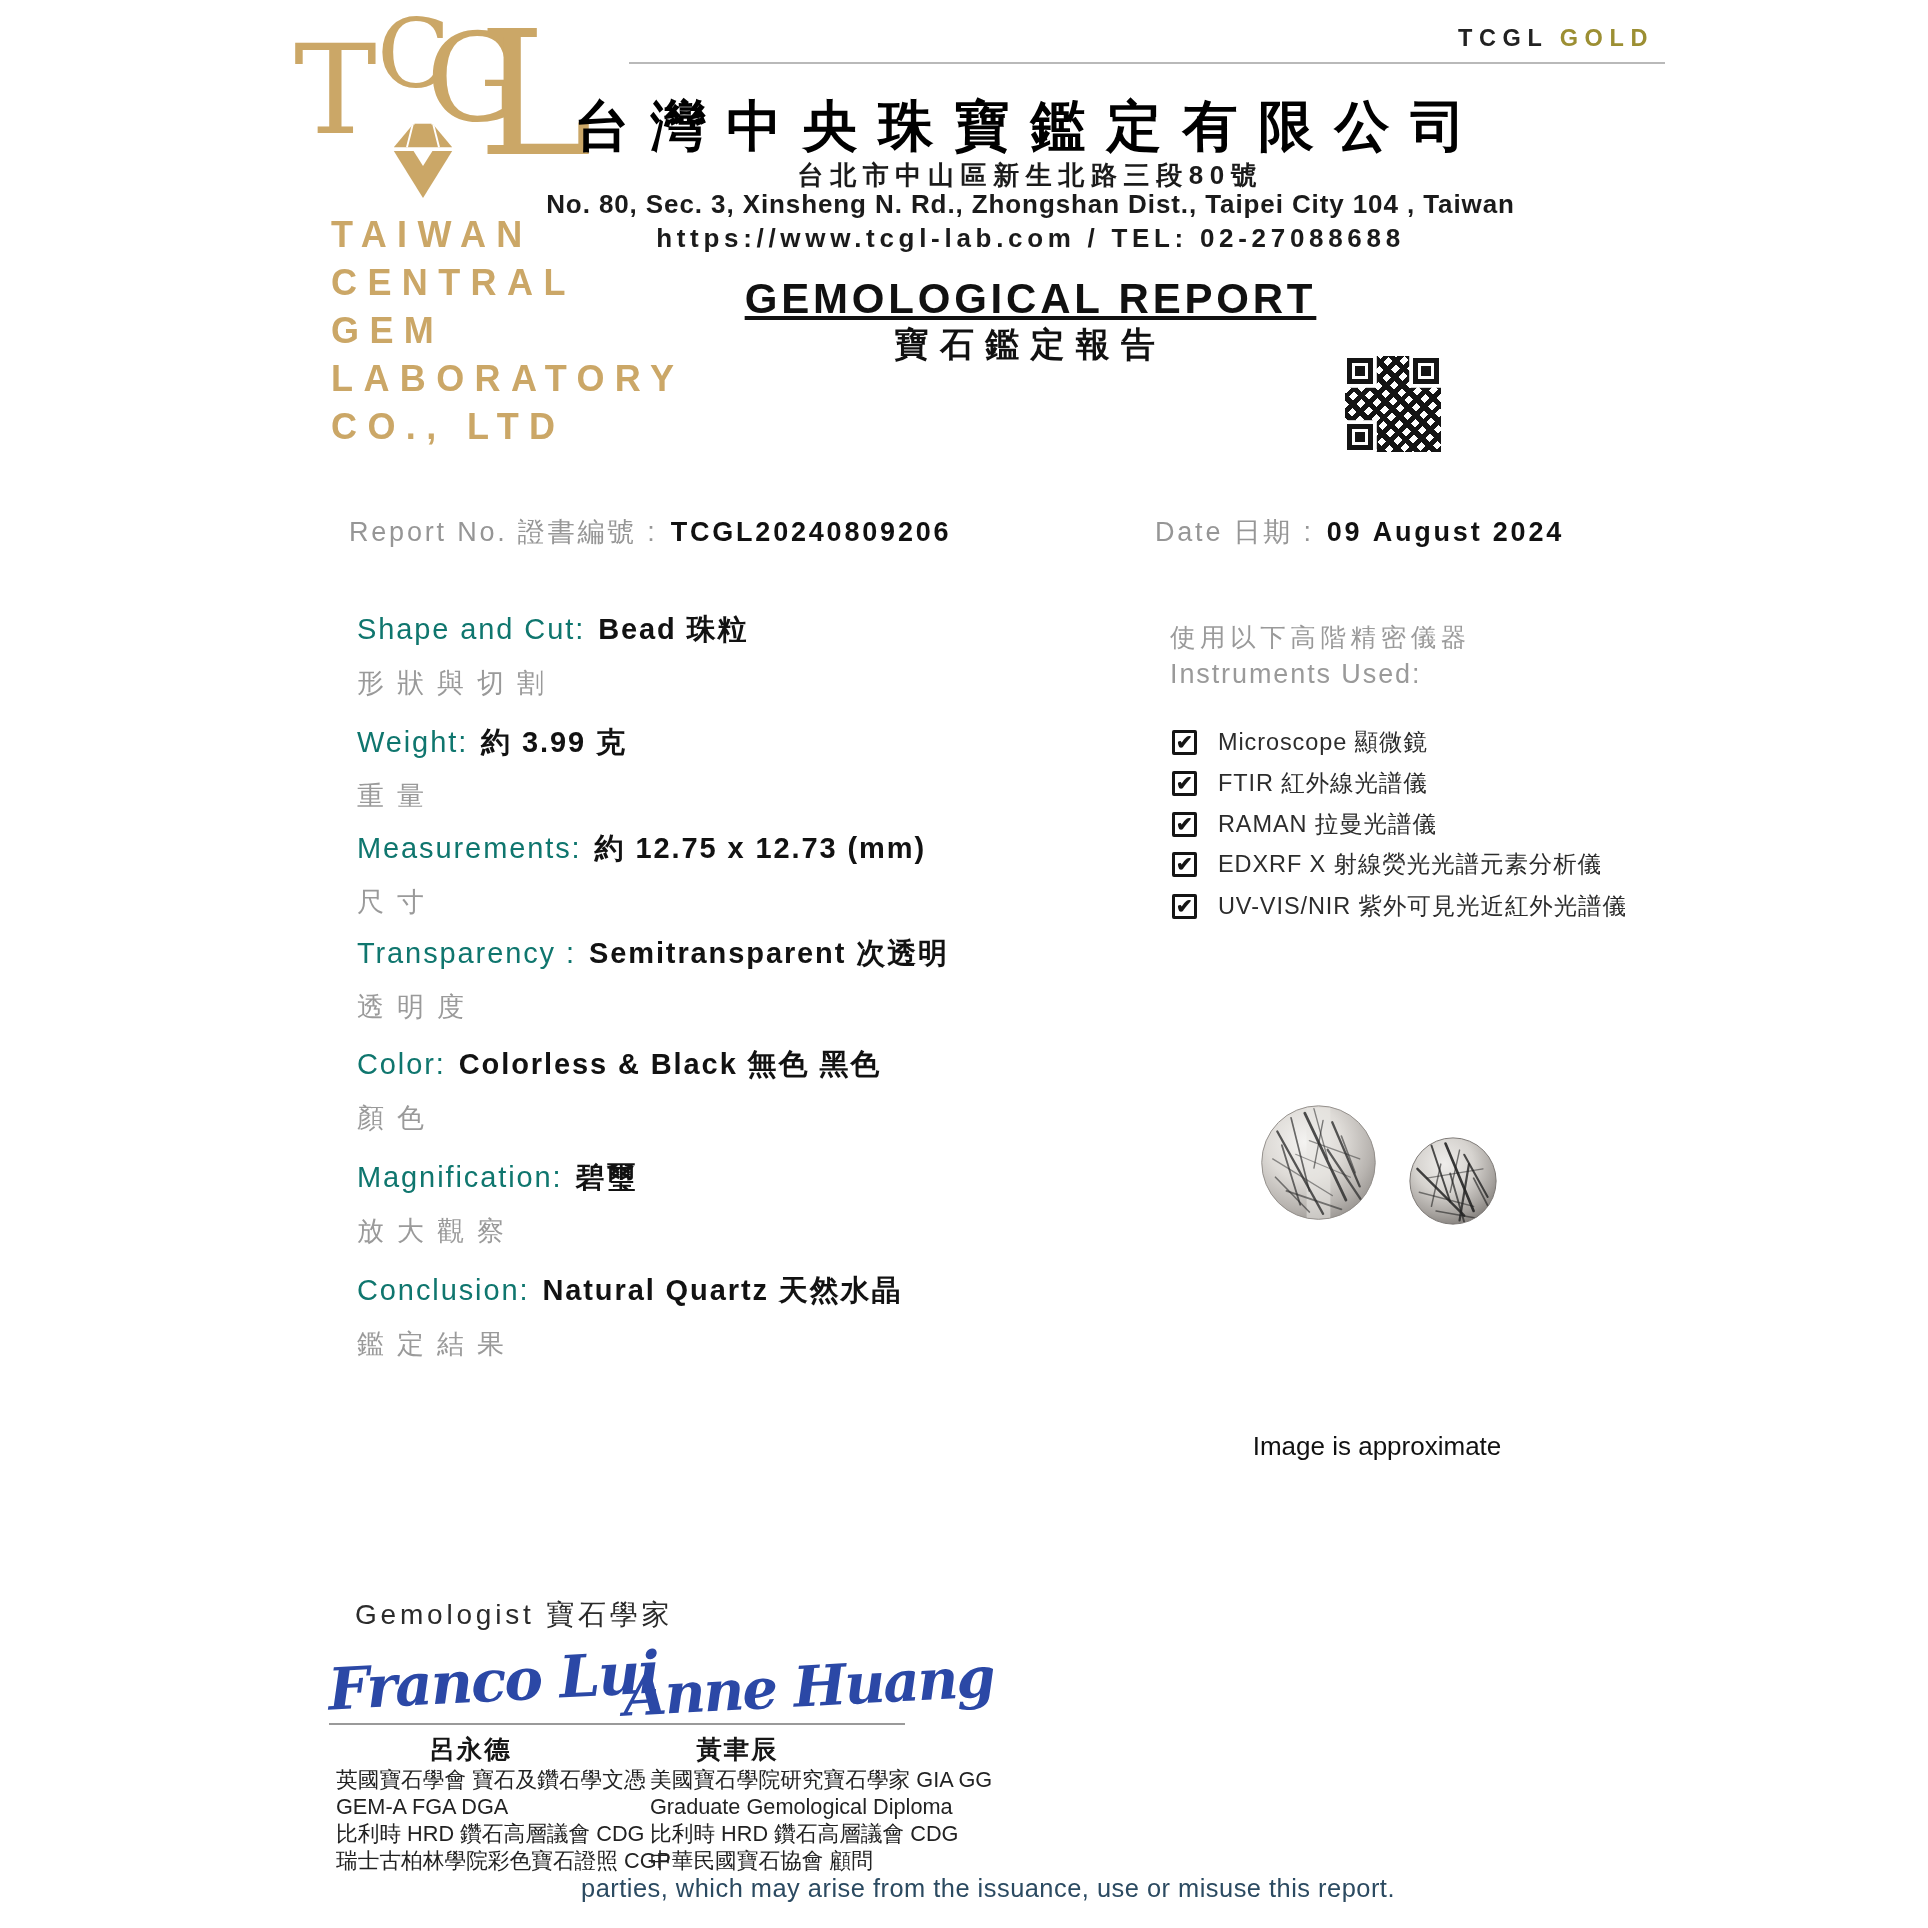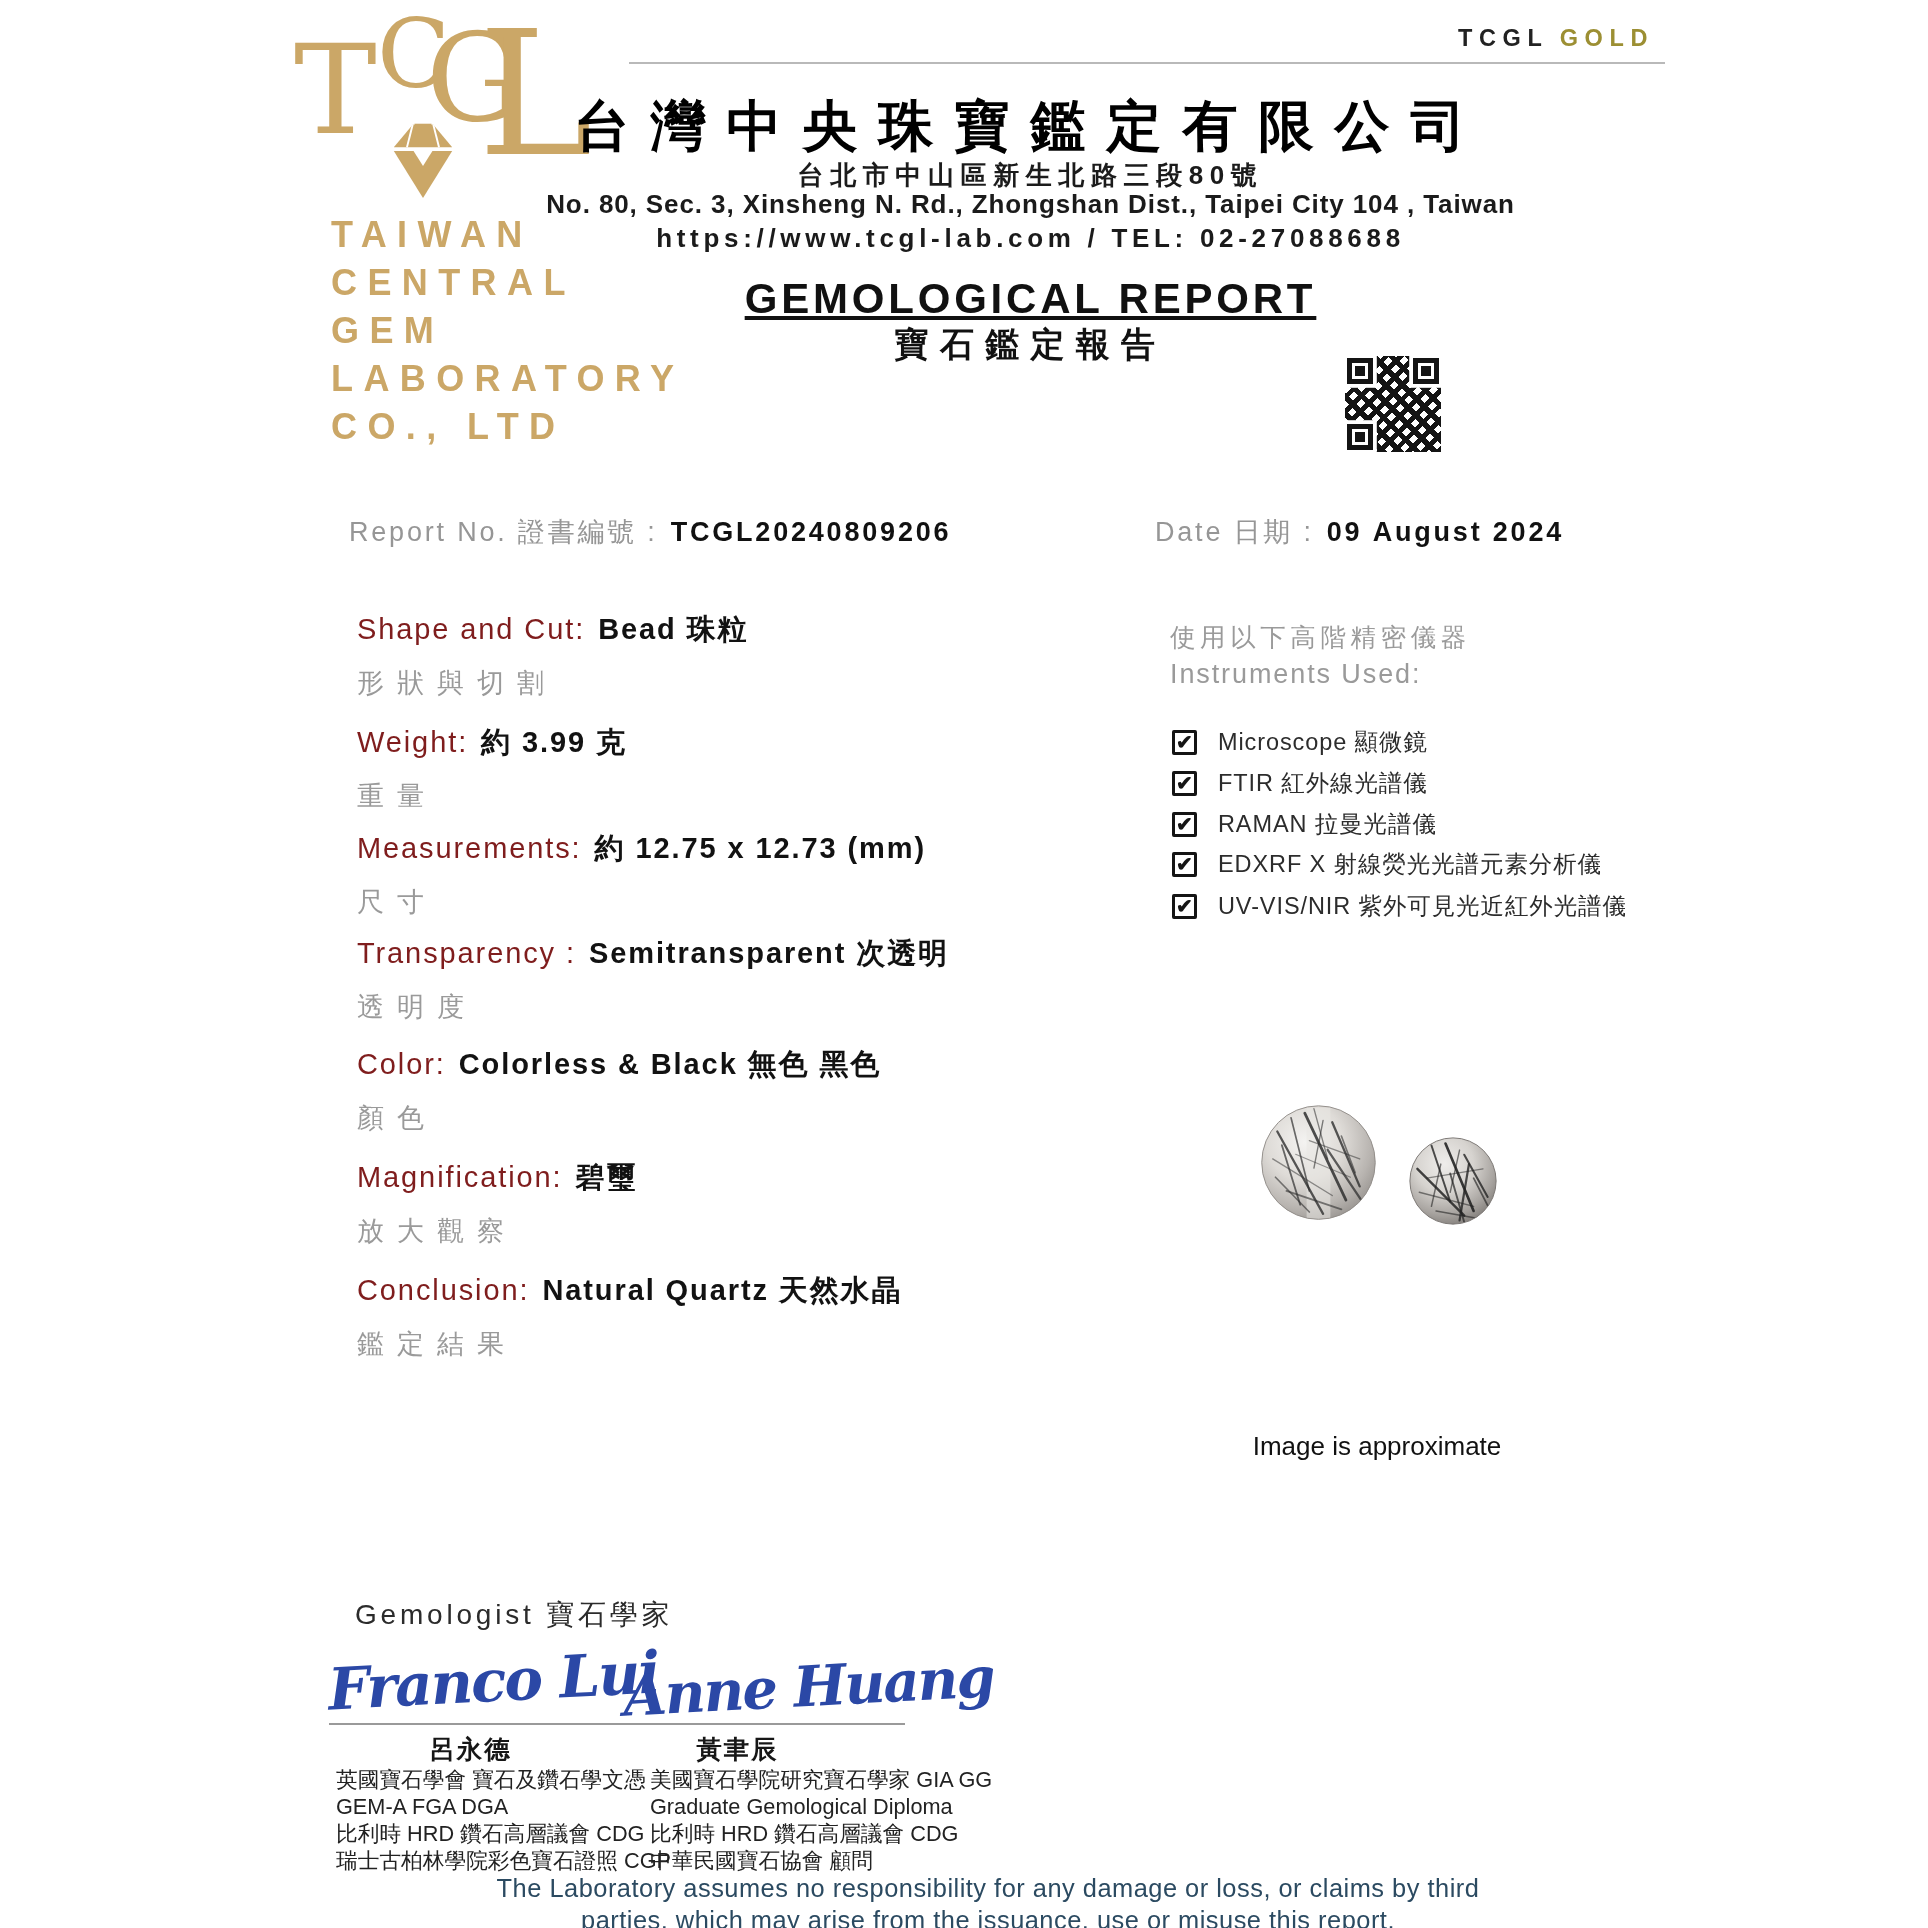--- a/index.html
+++ b/index.html
@@ -48,21 +48,21 @@
 
   
   .meta{font-size:27px; white-space:nowrap;}
   .meta .lab{color:#969696; letter-spacing:2.8px;}
   .meta .val{color:#111; font-weight:600; letter-spacing:2.8px; margin-left:13px;}
   .meta-report{left:349px; top:514px;}
   .meta-date  {left:1155px; top:514px;}
 
   
   .field{left:357px; white-space:nowrap;}
-  .field .flabel{color:#7f1d1d; font-size:29px; letter-spacing:1.9px;}
+  .field .flabel{color:#0f766e; font-size:29px; letter-spacing:1.9px;}
   .field .fvalue{color:#121212; font-size:29px; font-weight:600; letter-spacing:1.9px; margin-left:13px;}
   .field .fzh{color:#9a9a9a; font-size:27px; letter-spacing:13px; margin-top:15px;}
   .f1{top:610px;} .f2{top:723px;} .f3{top:829px;} .f4{top:934px;}
   .f5{top:1045px;} .f6{top:1158px;} .f7{top:1271px;}
 
   
   .inst-zh{left:1170px; top:621px; color:#9a9a9a; font-size:25.4px; letter-spacing:4.7px;}
   .inst-en{left:1170px; top:659px; color:#9a9a9a; font-size:27px; letter-spacing:1.9px;}
   .inst-item{left:1172px; white-space:nowrap;}
   .i1{top:726px;} .i2{top:767px;} .i3{top:808px;} .i4{top:848px;} .i5{top:890px;}
@@ -274,18 +274,17 @@
     <div>瑞士古柏林學院彩色寶石證照 CGP</div>
   </div>
   <div class="abs cred cred-r">
     <div>美國寶石學院研究寶石學家 GIA GG</div>
     <div>Graduate Gemological Diploma</div>
     <div>比利時 HRD 鑽石高層議會 CDG</div>
     <div>中華民國寶石協會 顧問</div>
   </div>
 
   <div class="abs footer">
-    <div>The Laboratory assumes no responsibility for any damage or loss, or claims by third</div>
     <div>parties, which may arise from the issuance, use or misuse this report.</div>
   </div>
 
 </div>
 
 
 </body></html>

